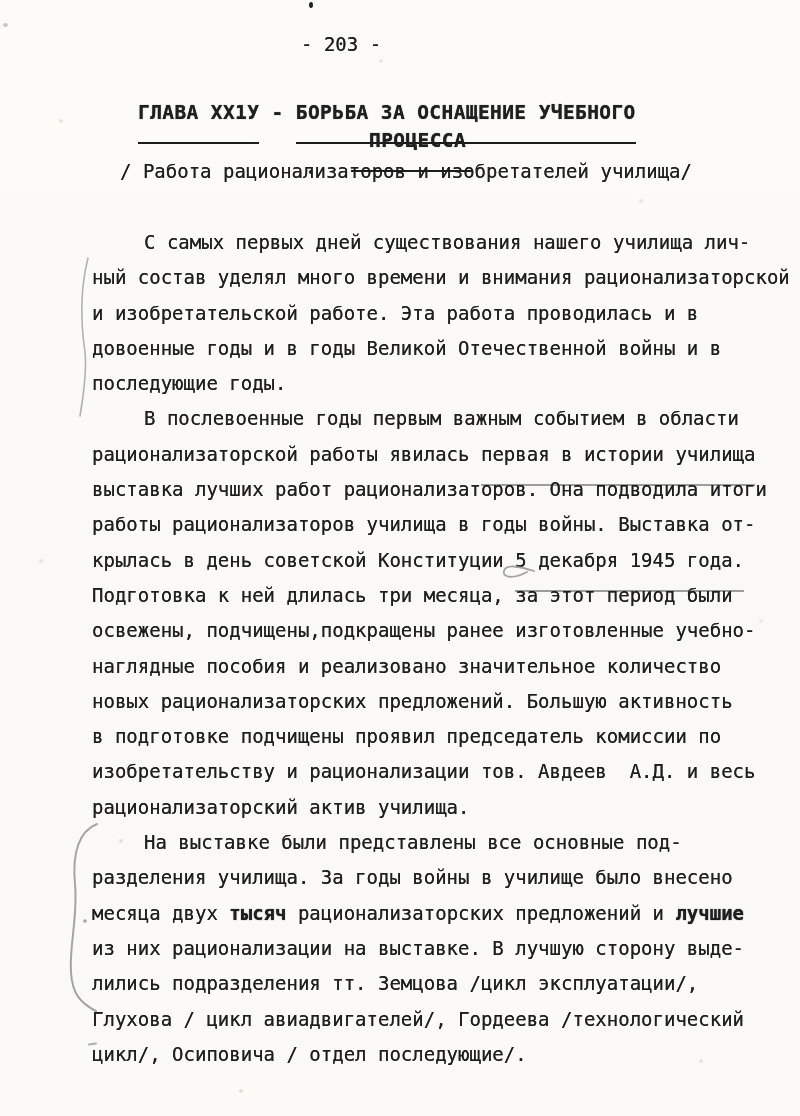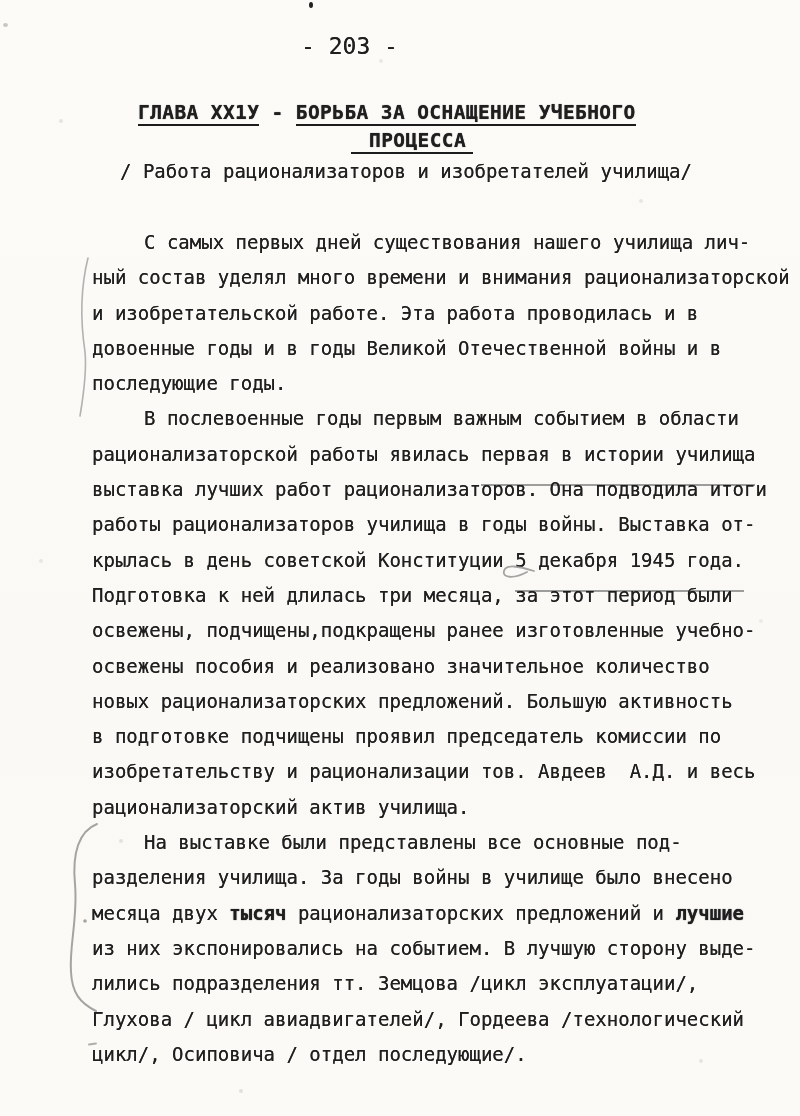--- a/index.html
+++ b/index.html
@@ -5,26 +5,26 @@
   html,body{margin:0;padding:0;}
   body{
     width:800px;height:1116px;position:relative;overflow:hidden;
     background:#fbfaf7;
     font-family:"DejaVu Sans Mono","Liberation Mono",monospace;
     color:#1f1f1f;
   }
   .page{position:absolute;inset:0;
     background:linear-gradient(180deg,#fcfbf8 0%,#faf9f6 60%,#fbfaf6 100%);}
   .txt{text-shadow:0 0 .6px rgba(25,25,25,.85);}
-  .page-number{position:absolute;top:33px;left:301px;font-size:23px;white-space:pre;}
+  .page-number{position:absolute;top:33px;left:301px;font-size:19px;white-space:pre;}
   .heading{position:absolute;top:101px;left:138px;font-size:19.5px;font-weight:bold;
     letter-spacing:.4px;text-shadow:0 0 .8px rgba(15,15,15,.9);}
   .h-line1{white-space:pre;}
   .h-line2{margin-top:5px;margin-left:213px;}
-  .typed-underline{border-bottom:2.5px solid #1c1c1c;padding-bottom:0;}
+  .typed-underline{border-bottom:2.5px solid #1c1c1c;padding-bottom:18px;}
   .h-line2 .typed-underline{padding-left:18px;padding-right:7px;}
   .subtitle{position:absolute;top:160px;left:120px;font-size:19px;white-space:pre;text-align:right;}
   .body-text{position:absolute;top:225px;left:92px;width:716px;
     font-size:19px;line-height:35.3px;}
   .line{white-space:pre;height:35.3px;}
   .line.indent{padding-left:52px;}
   .seg.pencil-u{border-bottom:2px solid rgba(125,125,125,.75);padding-bottom:19px;}
   .seg.b{font-weight:bold;text-shadow:0 0 1px rgba(10,10,10,.9);}
   .pencil-overlay{position:absolute;inset:0;width:800px;height:1116px;pointer-events:none;}
   .speck{position:absolute;border-radius:50%;}
@@ -59,29 +59,29 @@
       <div class="line"><span class="seg">и изобретательской работе. Эта работа проводилась и в</span></div>
       <div class="line"><span class="seg">довоенные годы и в годы Великой Отечественной войны и в</span></div>
       <div class="line"><span class="seg">последующие годы.</span></div>
       <div class="line indent"><span class="seg">В послевоенные годы первым важным событием в области</span></div>
       <div class="line"><span class="seg">рационализаторской работы явилась </span><span class="seg pencil-u">первая в истории училища</span></div>
       <div class="line"><span class="seg">выставка лучших работ рационализаторов. Она подводила итоги</span></div>
       <div class="line"><span class="seg">работы рационализаторов училища в годы войны. Выставка от-</span></div>
       <div class="line"><span class="seg">крылась в день советской Конституции </span><span class="seg pencil-u">5 декабря 1945 года.</span></div>
       <div class="line"><span class="seg">Подготовка к ней длилась три месяца, за этот период были</span></div>
       <div class="line"><span class="seg">освежены, подчищены,подкращены ранее изготовленные учебно-</span></div>
-      <div class="line"><span class="seg">освежены пособия и реализовано значительное количество</span></div>
+      <div class="line"><span class="seg">наглядные пособия и реализовано значительное количество</span></div>
       <div class="line"><span class="seg">новых рационализаторских предложений. Большую активность</span></div>
       <div class="line"><span class="seg">в подготовке подчищены проявил председатель комиссии по</span></div>
       <div class="line"><span class="seg">изобретательству и рационализации тов. Авдеев  А.Д. и весь</span></div>
       <div class="line"><span class="seg">рационализаторский актив училища.</span></div>
       <div class="line indent"><span class="seg">На выставке были представлены все основные под-</span></div>
       <div class="line"><span class="seg">разделения училища. За годы войны в училище было внесено</span></div>
       <div class="line"><span class="seg">месяца двух </span><span class="seg b">тысяч</span><span class="seg"> рационализаторских предложений и </span><span class="seg b">лучшие</span></div>
-      <div class="line"><span class="seg">из них экспонировались на событием. В лучшую сторону выде-</span></div>
+      <div class="line"><span class="seg">из них рационализации на выставке. В лучшую сторону выде-</span></div>
       <div class="line"><span class="seg">лились подразделения тт. Земцова /цикл эксплуатации/,</span></div>
       <div class="line"><span class="seg">Глухова / цикл авиадвигателей/, Гордеева /технологический</span></div>
       <div class="line"><span class="seg">цикл/, Осиповича / отдел последующие/.</span></div>
     </div>
 
   <svg class="pencil-overlay" viewBox="0 0 800 1116" xmlns="http://www.w3.org/2000/svg">
     <path d="M 88 258 C 80 290, 81 325, 85 352 C 87 372, 83 398, 80 416" fill="none" stroke="#9a9a9a" stroke-width="1.6" opacity="0.75" stroke-linecap="round"></path>
     <path d="M 97 824 C 79 831, 72 853, 75 884 C 78 918, 69 946, 71 972 C 72 993, 80 1003, 96 1011" fill="none" stroke="#8e8e8e" stroke-width="2" opacity="0.8" stroke-linecap="round"></path>
     <circle cx="85" cy="921" r="1.8" fill="#8e8e8e" opacity="0.8"></circle>
     <path d="M 527 572 C 514 579, 502 578, 504 571 C 506 564, 518 566, 534 571" fill="none" stroke="#8e8e8e" stroke-width="1.8" opacity="0.8" stroke-linecap="round"></path>

